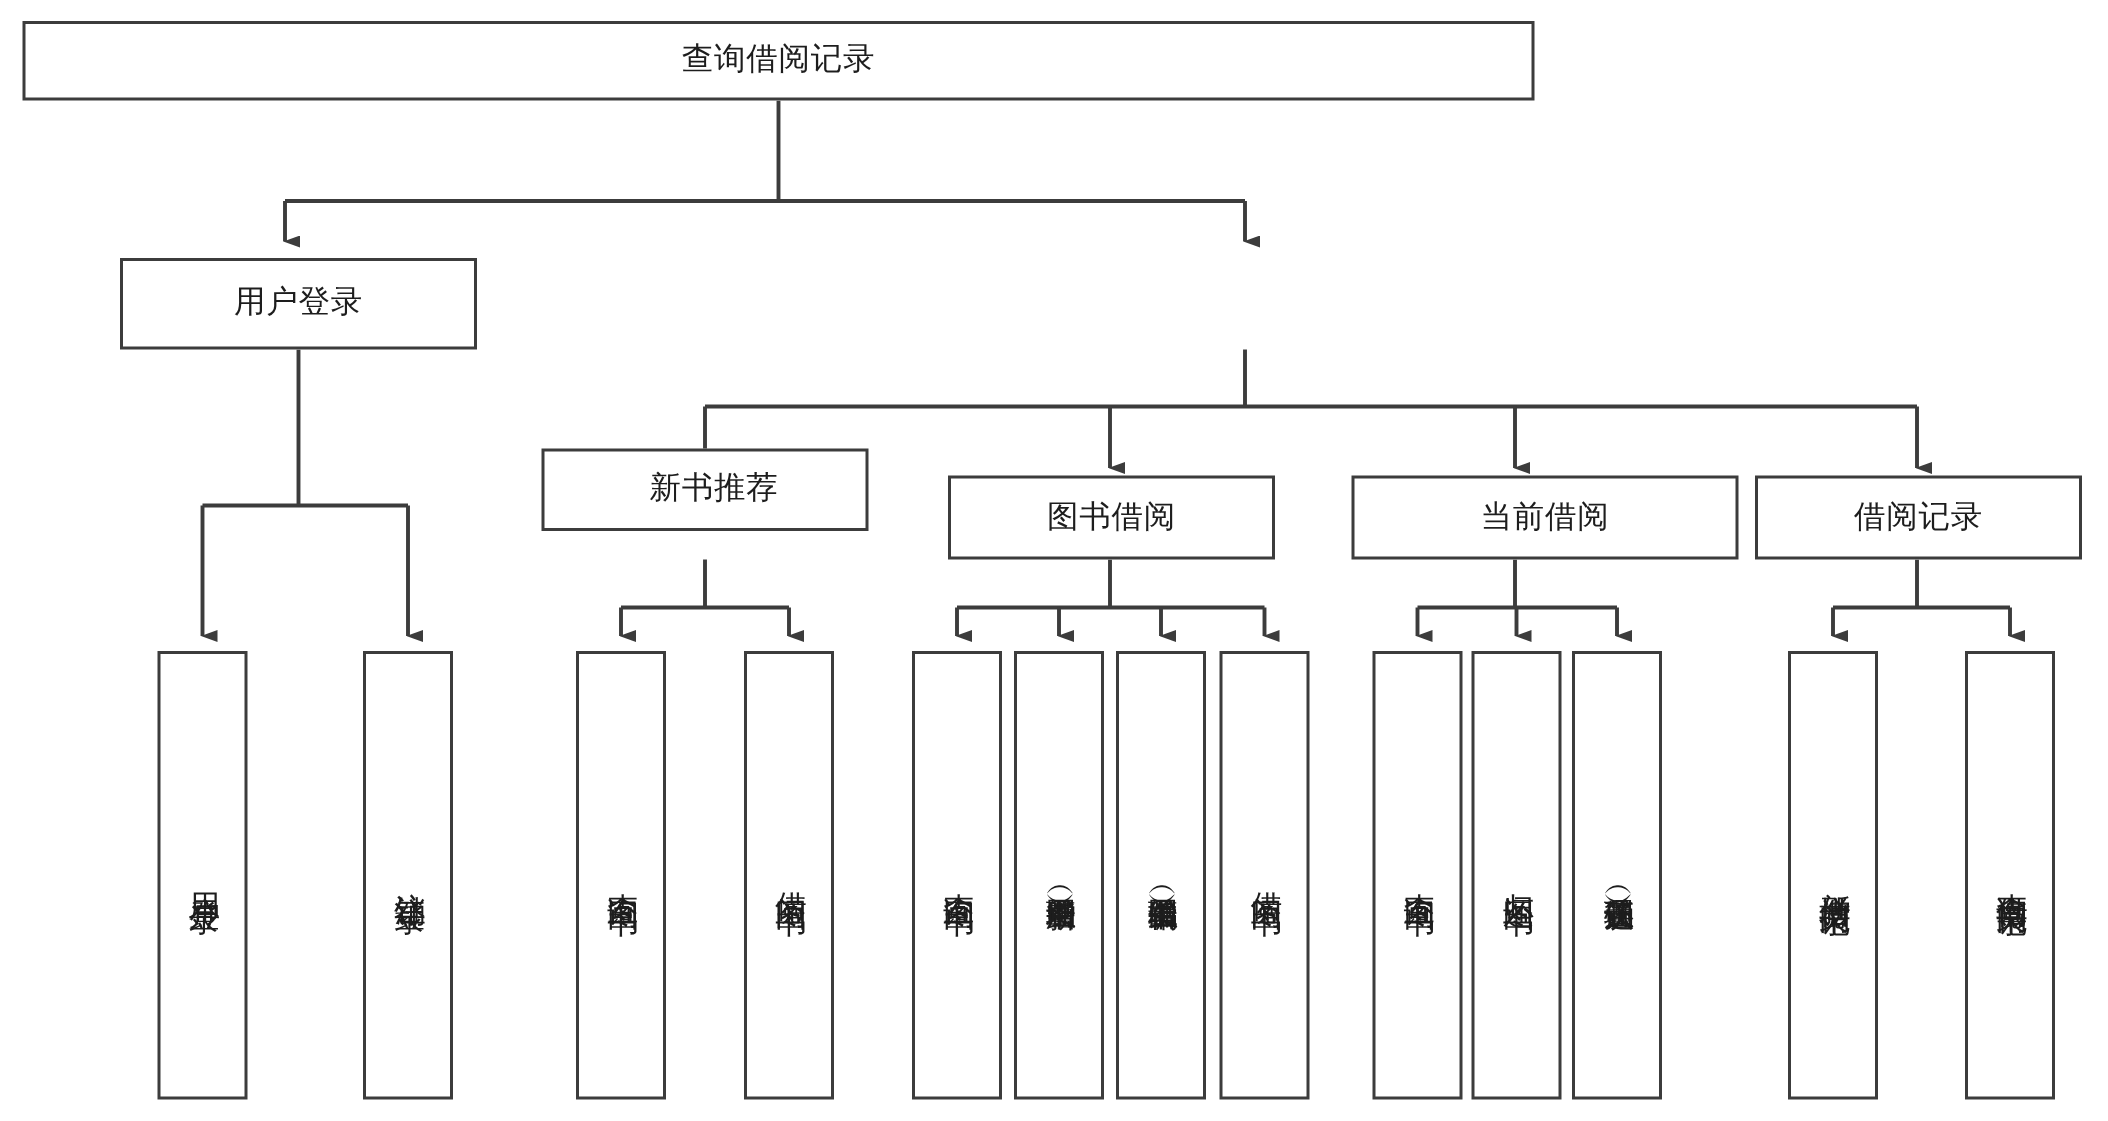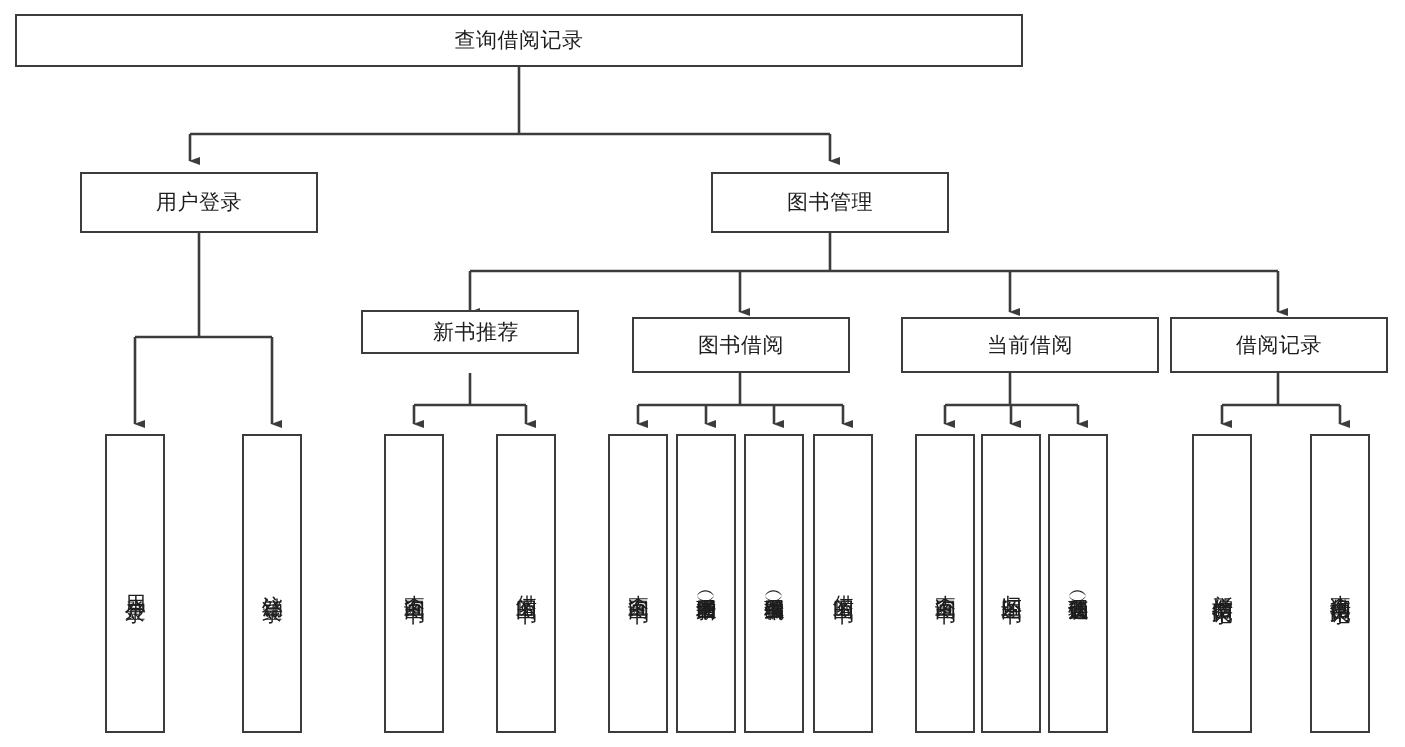--- a/index.html
+++ b/index.html
@@ -124,25 +124,22 @@
     </g>
   </svg>
 
   <div class="node horiz" style="left:15px; top:14px; width:1008px; height:53px;">
     <span class="node-label">查询借阅记录</span>
   </div>
 
   <div class="node horiz" style="left:80px; top:172px; width:238px; height:61px;">
     <span class="node-label">用户登录</span>
   </div>
-  <div class="node horiz" style="left:711px; top:172px; width:238px; height:61px;">
-    <span class="node-label">图书管理</span>
-  </div>
 
-  <div class="node horiz" style="left:361px; top:310px; width:218px; height:44px;padding-left:12px;">
+  <div class="node horiz" style="left:361px; top:299px; width:218px; height:55px;padding-left:12px;">
     <span class="node-label">新书推荐</span>
   </div>
   <div class="node horiz" style="left:632px; top:317px; width:218px; height:56px;">
     <span class="node-label">图书借阅</span>
   </div>
   <div class="node horiz" style="left:901px; top:317px; width:258px; height:56px;">
     <span class="node-label">当前借阅</span>
   </div>
   <div class="node horiz" style="left:1170px; top:317px; width:218px; height:56px;">
     <span class="node-label">借阅记录</span>

